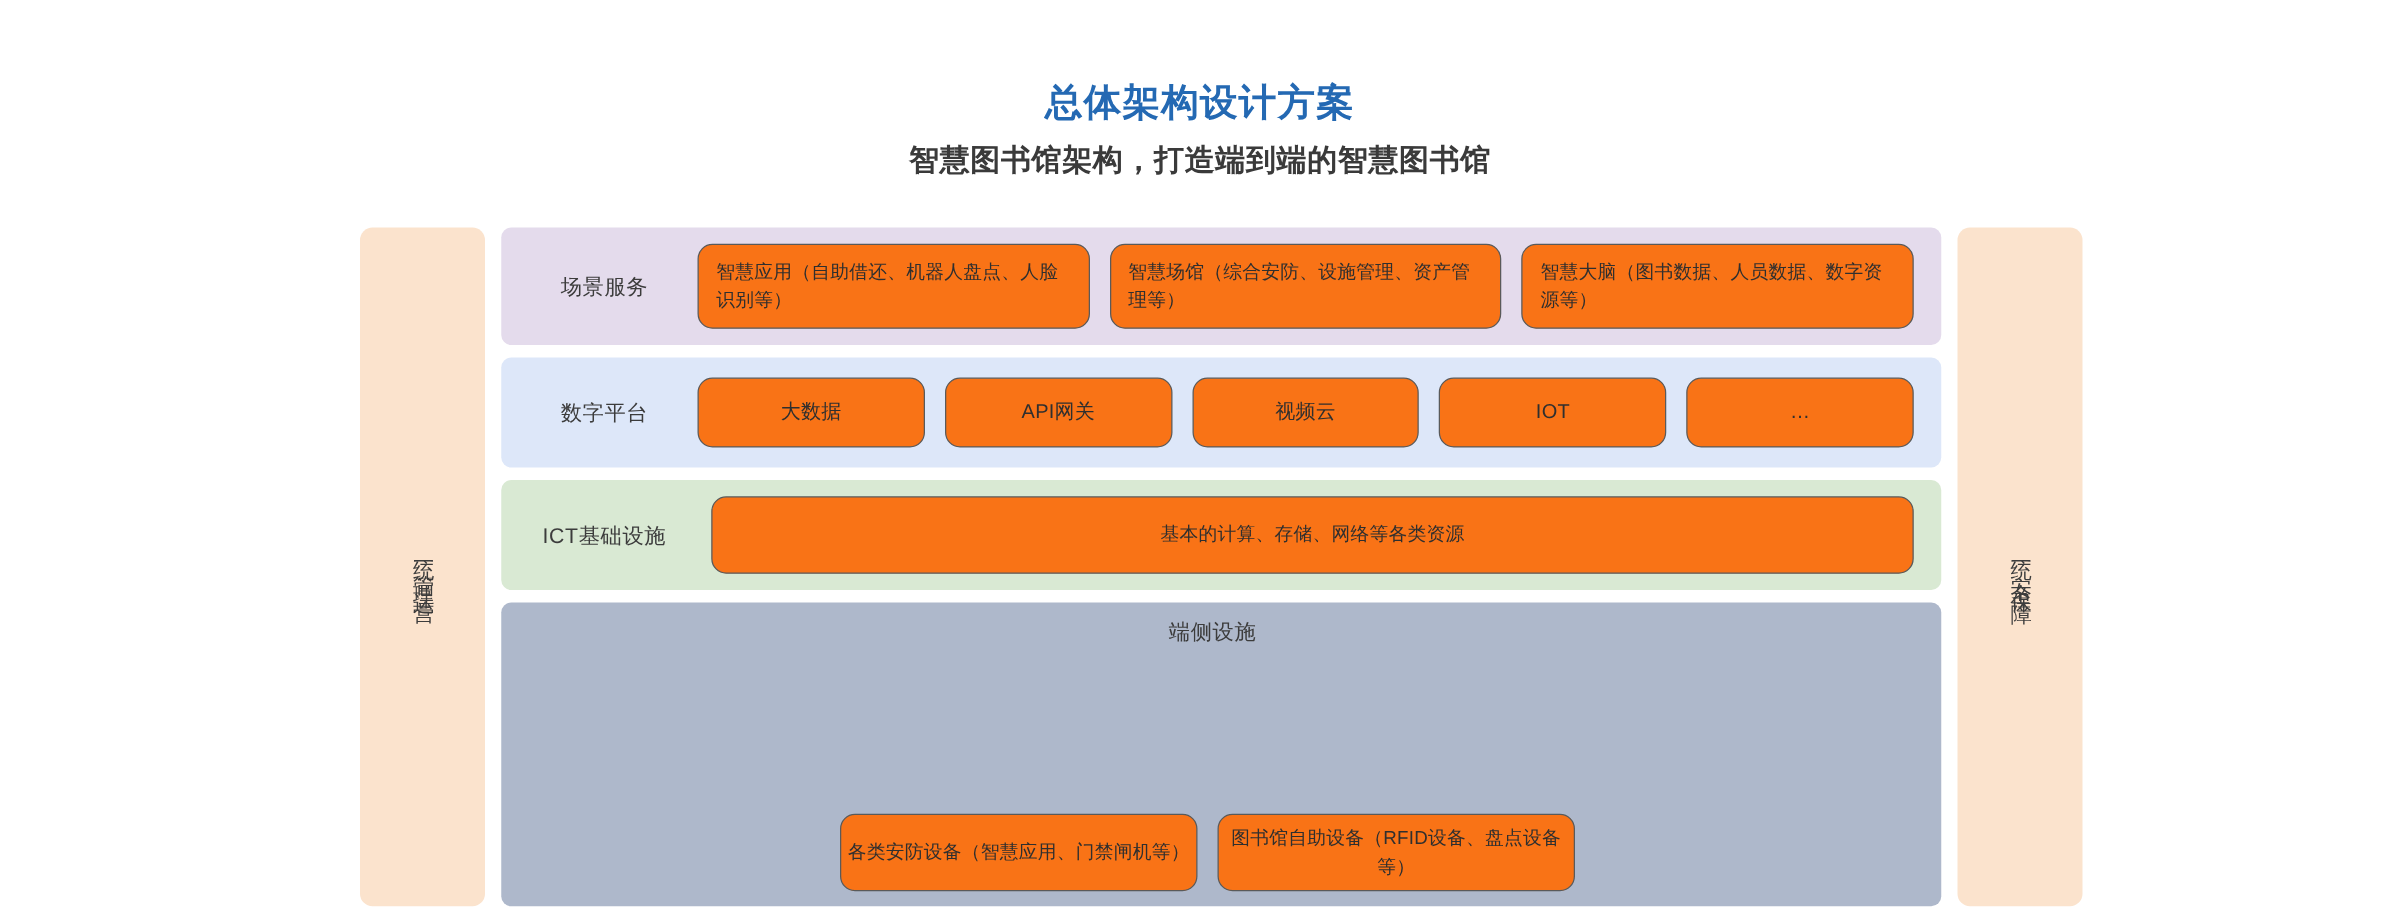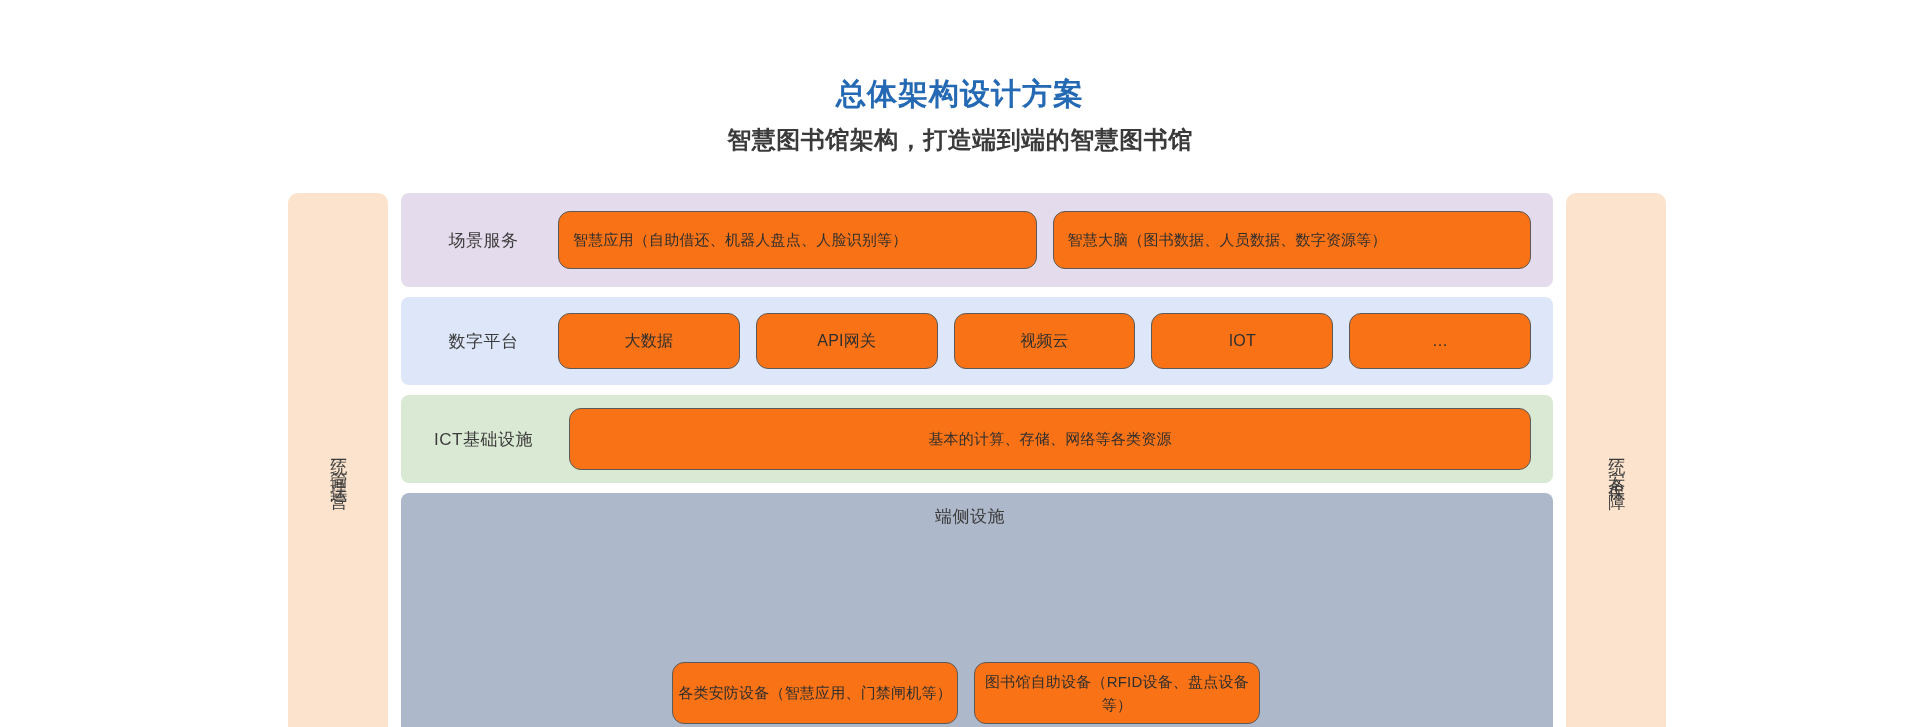--- a/index.html
+++ b/index.html
@@ -18,21 +18,20 @@
     position: relative;
     width: 1920px;
     height: 727px;
   }
 
   
   .header {
     width: 100%;
     text-align: center;
     padding-top: 66px;
-    margin-top: 11px;
   }
   .title {
     font-size: 30px;
     font-weight: bold;
     color: #2469b3;
     letter-spacing: 1px;
     line-height: 1.1;
     margin: 0;
   }
   .subtitle {
@@ -168,20 +167,21 @@
     <div class="side-bar">
       <span class="vtext">统一管理运营</span>
     </div>
 
     <div class="layers">
 
       <div class="layer layer-scene">
         <div class="layer-label">场景服务</div>
         <div class="layer-cards">
           <div class="card">智慧应用（自助借还、机器人盘点、人脸识别等）</div>
+          <div class="card">智慧场馆（综合安防、设施管理、资产管理等）</div>
           <div class="card">智慧大脑（图书数据、人员数据、数字资源等）</div>
         </div>
       </div>
 
       <div class="layer layer-platform">
         <div class="layer-label">数字平台</div>
         <div class="layer-cards">
           <div class="card">大数据</div>
           <div class="card">API网关</div>
           <div class="card">视频云</div>

